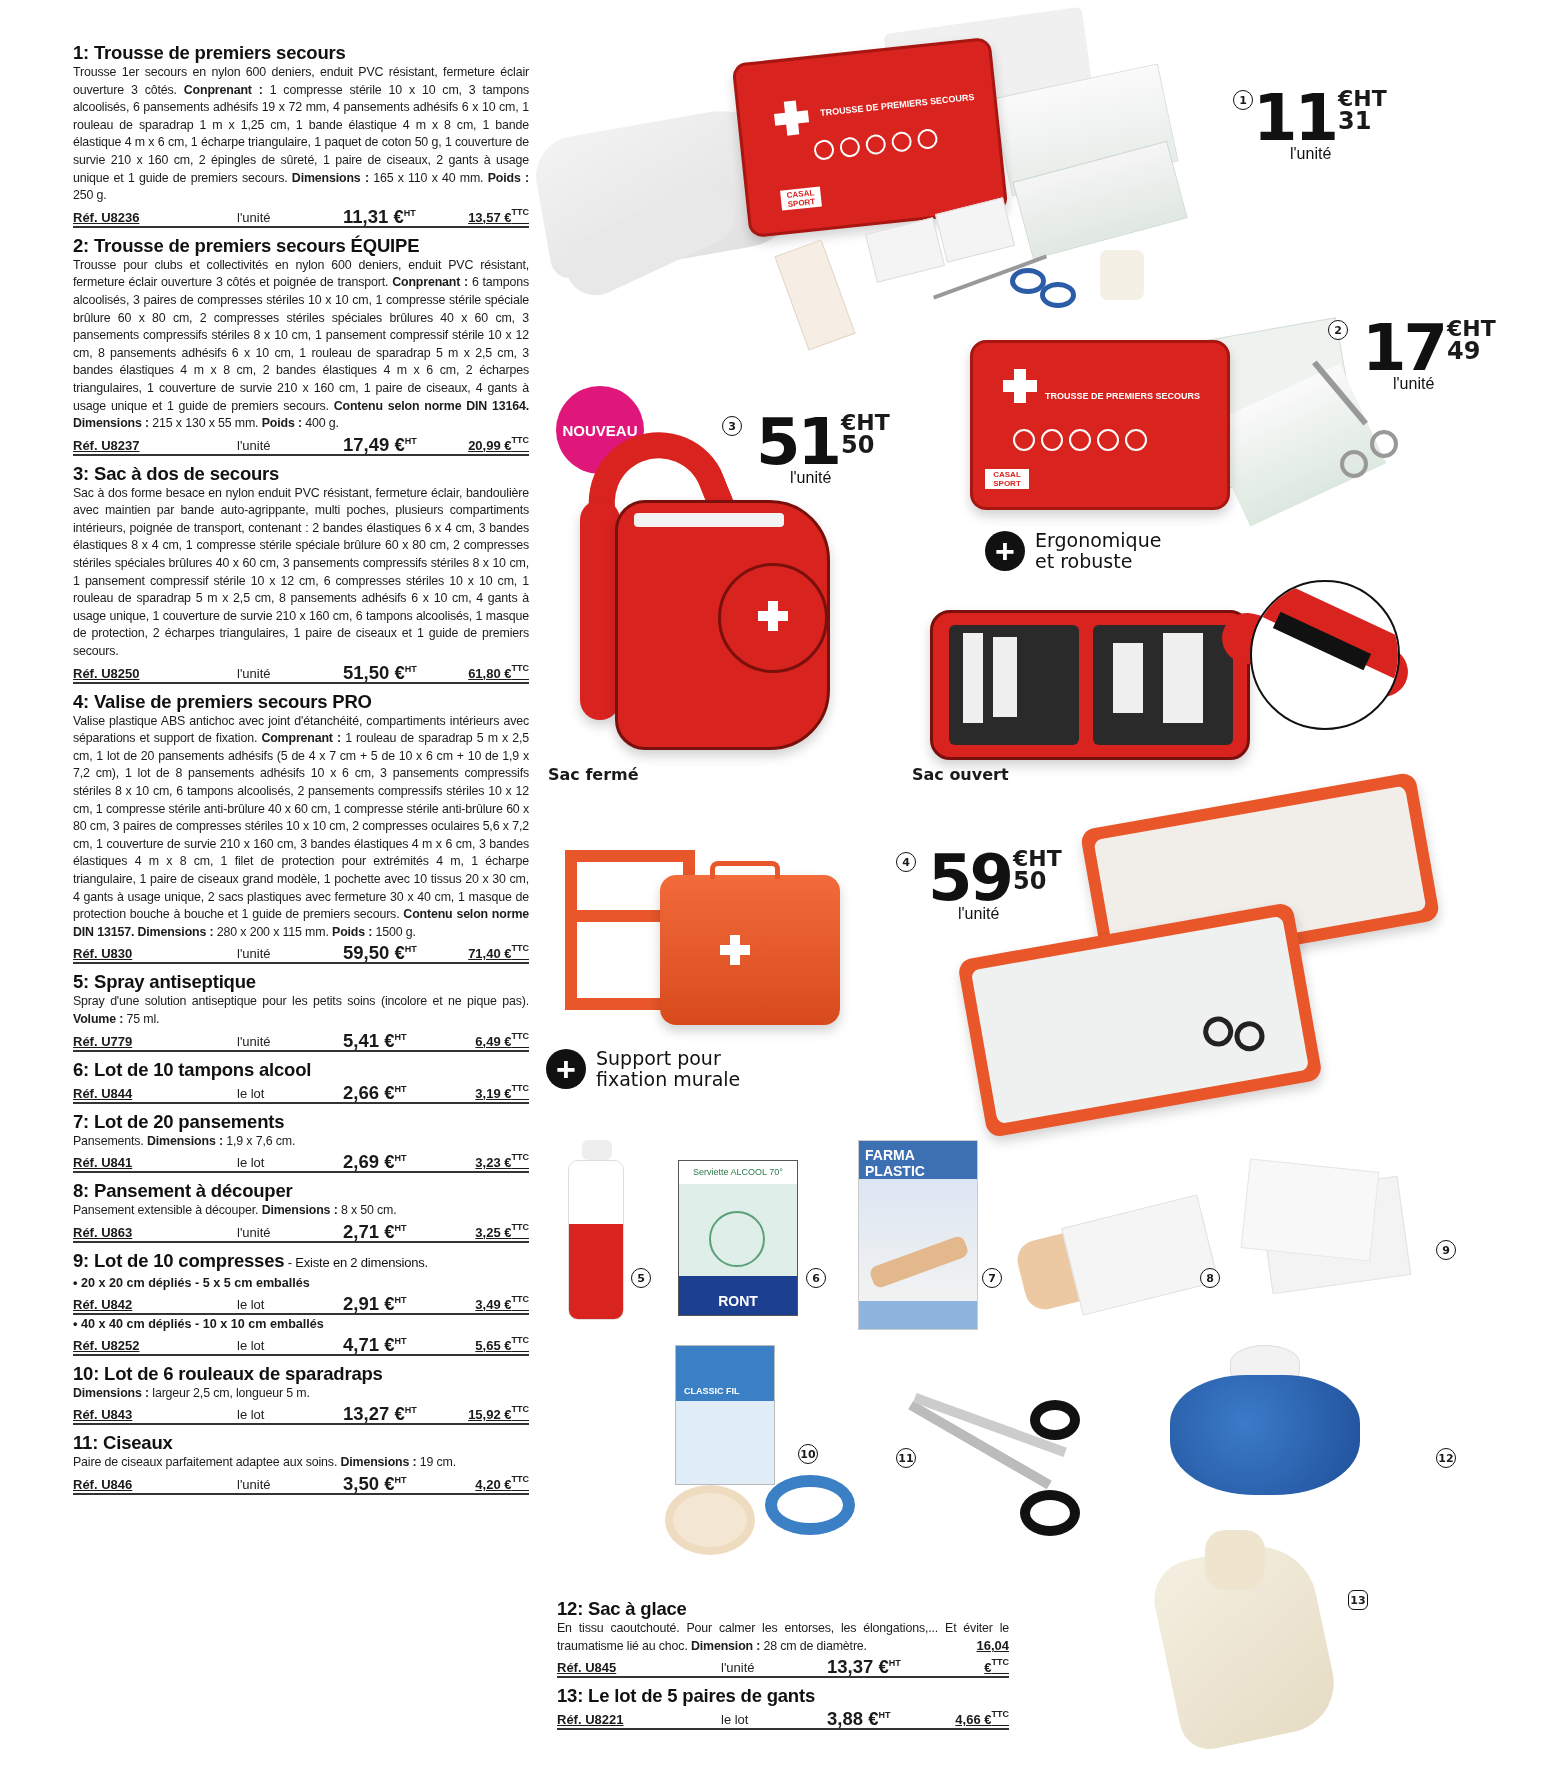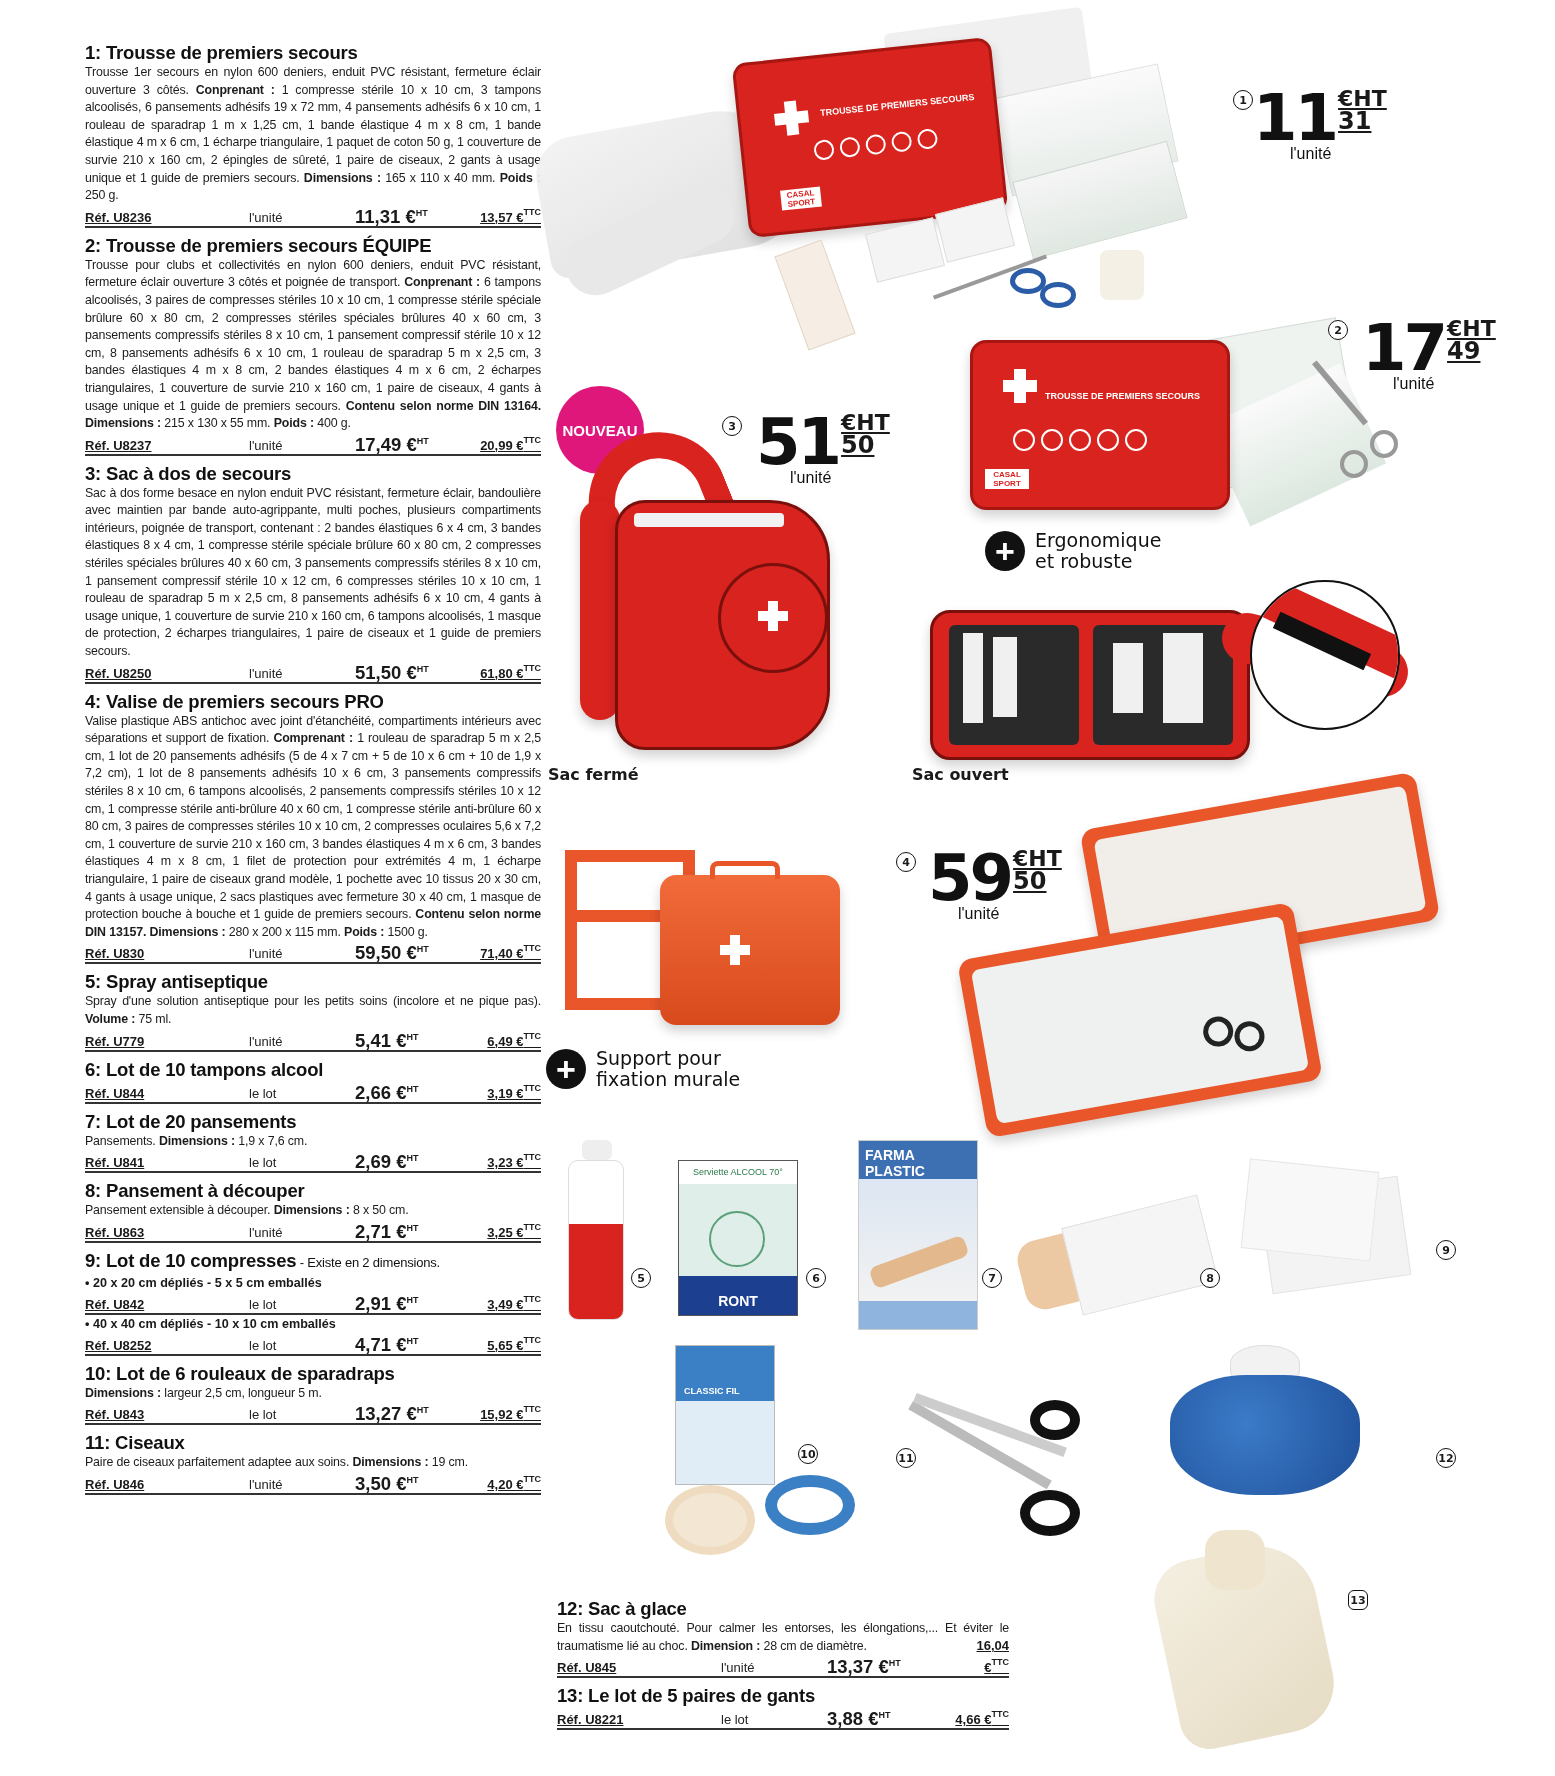--- a/index.html
+++ b/index.html
@@ -1,39 +1,39 @@
 <!DOCTYPE html>
 <html><head>
 <meta charset="utf-8">
 <style>
   * { box-sizing: border-box; margin: 0; padding: 0; }
   html, body { width: 1555px; height: 1776px; background: #ffffff; overflow: hidden; }
   body { position: relative; font-family: "Liberation Sans", sans-serif; color: #1a1a1a; }
 
   
-  .col { position: absolute; left: 85px; top: 42px; width: 456px; }
+  .col { position: absolute; left: 73px; top: 42px; width: 456px; }
   .item { margin-bottom: 7px; }
   .item h2 { font-size: 18.5px; font-weight: bold; line-height: 22px; letter-spacing: -0.2px; color: #111; }
   .item h2 .sub { font-size: 13px; font-weight: normal; }
   .desc { font-size: 12.4px; line-height: 17.6px; text-align: justify; color: #1c1c1c; letter-spacing: -0.15px; }
   .desc b { font-weight: bold; }
   .variant { font-size: 12.6px; font-weight: bold; line-height: 18px; }
   .refrow { display: flex; align-items: flex-end; border-bottom: 2px solid #333; height: 22px; margin-top: 1px; }
   .ref { width: 164px; font-size: 13px; font-weight: bold; text-decoration: underline; line-height: 16px; }
   .unit { width: 106px; font-size: 13px; color: #222; line-height: 16px; }
   .ht { width: 122px; font-size: 18.5px; font-weight: bold; line-height: 19px; }
   .ht sup, .ttc sup { font-size: 9px; vertical-align: 7px; }
   .ttc { flex: 1; text-align: right; font-size: 13px; font-weight: bold; text-decoration: underline; line-height: 16px; }
 
   
   .vis { position: absolute; }
   .price-tag { position: absolute; display: flex; align-items: flex-start; font-family: "DejaVu Sans", sans-serif; }
   .num-circle { width: 20px; height: 20px; border: 1.6px solid #111; border-radius: 50%; font-size: 11px; font-weight: bold; display: flex; align-items: center; justify-content: center; background: #fff; font-family: "DejaVu Sans", sans-serif; }
   .price-tag .big { font-size: 64px; font-weight: bold; line-height: 60px; letter-spacing: -3px; color: #111; }
-  .price-tag .dec { display: flex; flex-direction: column; margin-left: 2px; text-decoration: underline; }
+  .price-tag .dec { display: flex; flex-direction: column; margin-left: 2px; }
   .price-tag .cur { font-size: 22px; font-weight: bold; line-height: 22px; }
   .price-tag .cents { font-size: 24px; font-weight: bold; line-height: 22px; }
   .unit-lbl { position: absolute; font-size: 16px; color: #111; }
   .caption { position: absolute; font-size: 16px; font-weight: bold; font-family: "DejaVu Sans", sans-serif; }
   .feature { position: absolute; display: flex; align-items: center; gap: 10px; }
   .plus { width: 40px; height: 40px; border-radius: 50%; background: #111; color: #fff; font-size: 34px; font-weight: bold; display: flex; align-items: center; justify-content: center; line-height: 1; }
   .feature span.txt { font-size: 19px; line-height: 21px; color: #111; font-family: "DejaVu Sans", sans-serif; }
   .nouveau { position: absolute; left: 556px; top: 386px; width: 88px; height: 88px; border-radius: 50%; background: #e0177b; color: #fff; font-size: 15px; font-weight: bold; display: flex; align-items: center; justify-content: center; }
 
   

